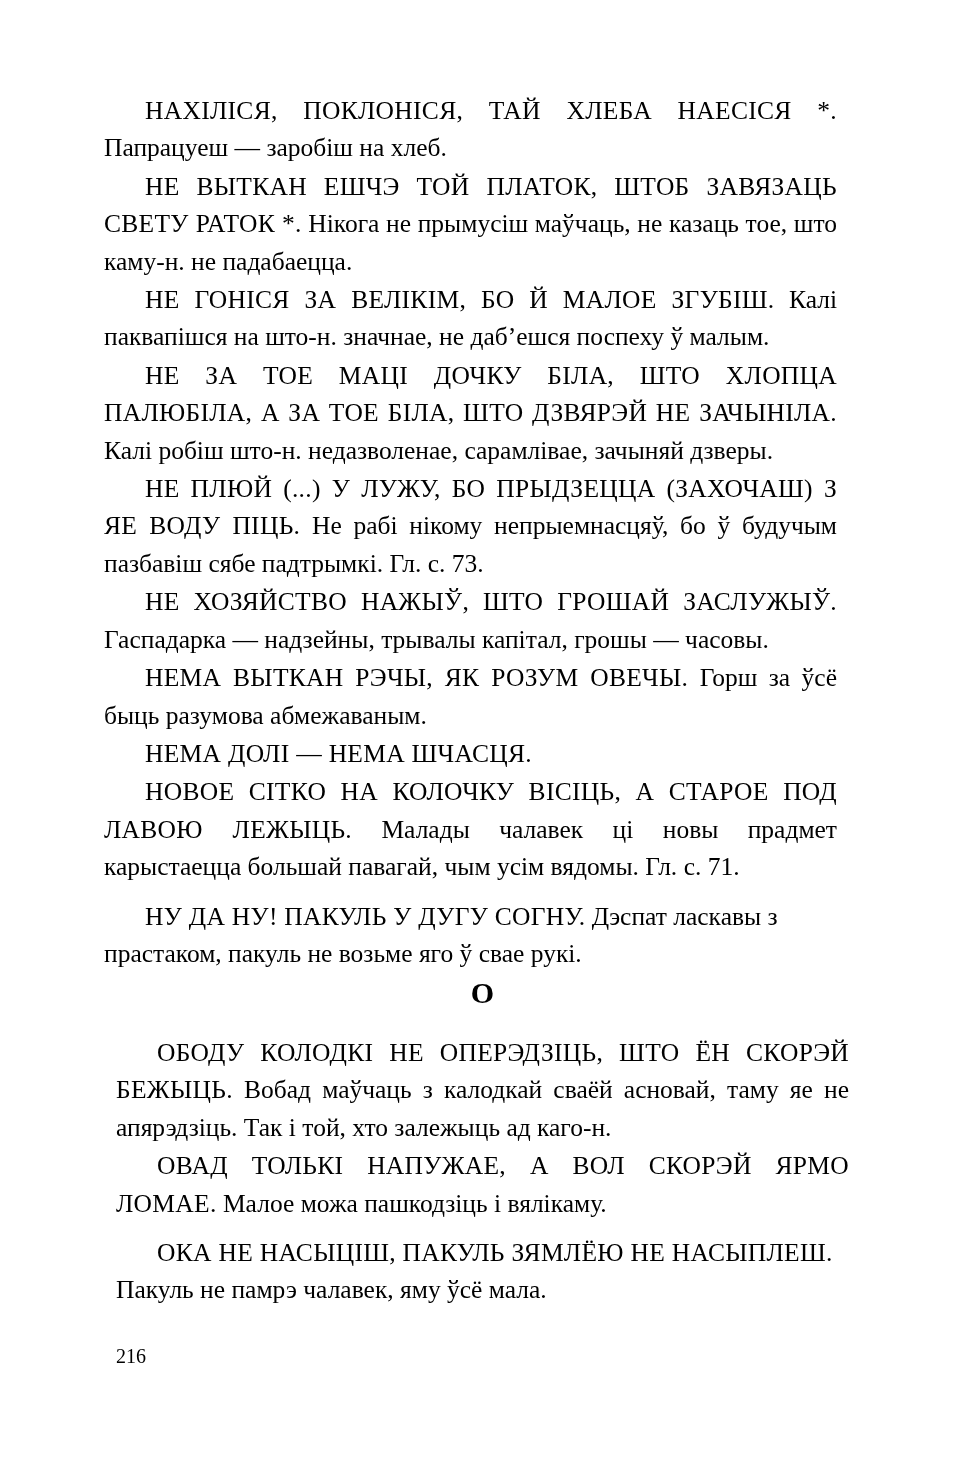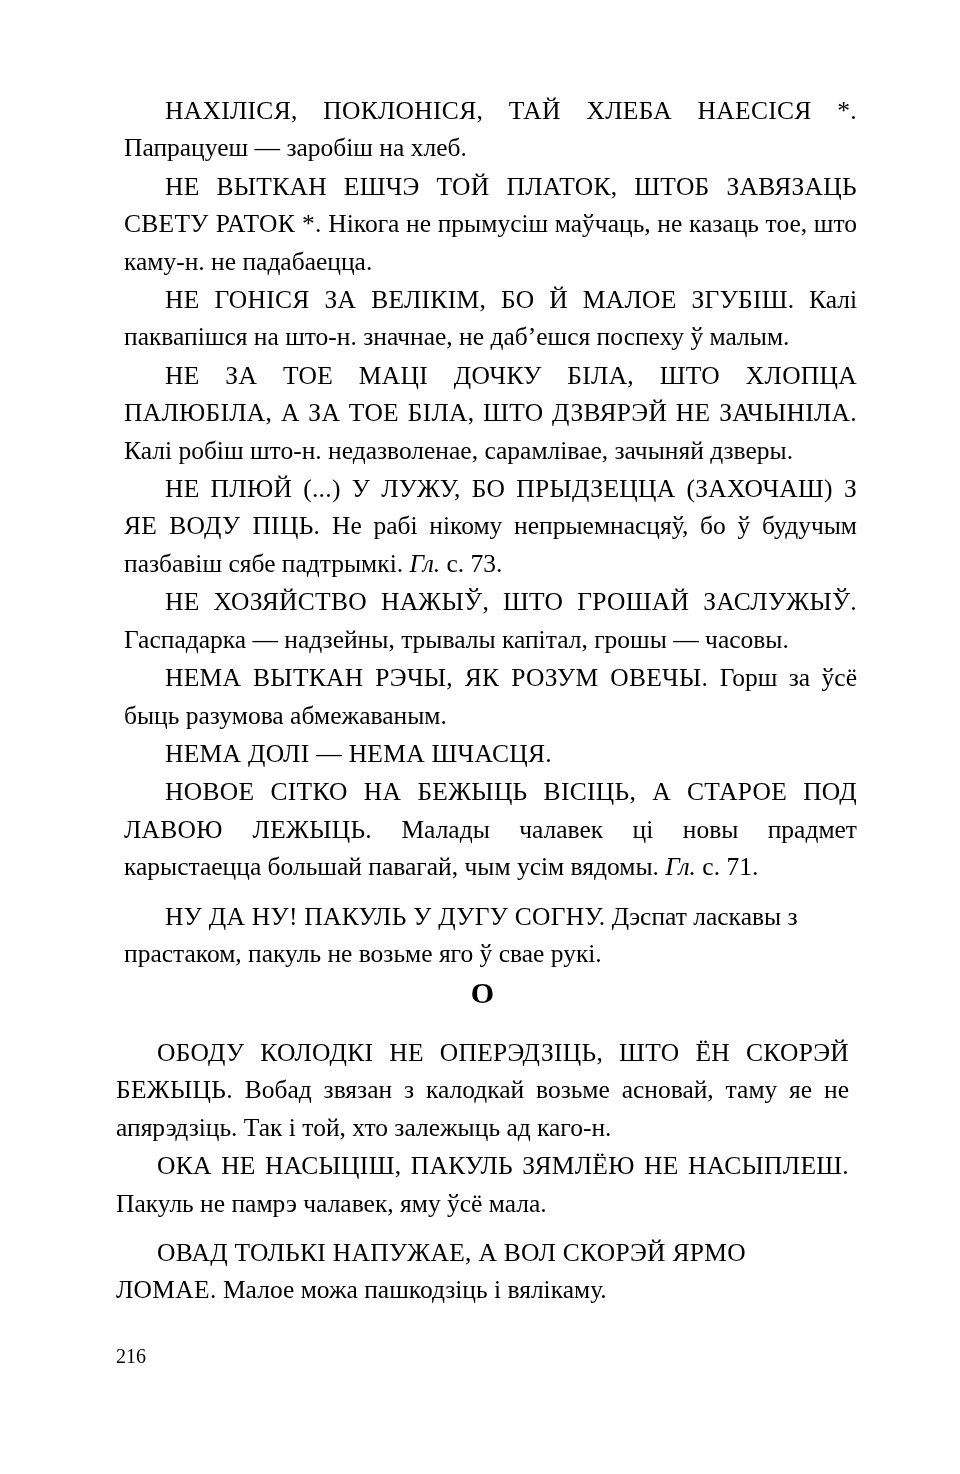--- a/index.html
+++ b/index.html
@@ -47,21 +47,20 @@
     text-transform: none;
     letter-spacing: 0.3px;
   }
 
   
   .gloss {
     letter-spacing: 0px;
   }
 
   .ital {
-    font-style: italic;
   }
 
   .section-heading {
     position: absolute;
     left: 116px;
     top: 976px;
     width: 733px;
     text-align: center;
     font-size: 30px;
     line-height: 34px;
@@ -72,44 +71,44 @@
   #page-number {
     position: absolute;
     left: 116px;
     top: 1340px;
     font-size: 20px;
     line-height: 32px;
     font-family: "Liberation Serif", "DejaVu Serif", serif;
     font-weight: normal;
   }
 
-  .block-a { position: absolute; left: 124px; top: 92px;  width: 733px; }
+  .block-a { position: absolute; left: 104px; top: 92px;  width: 733px; }
   .block-b { position: absolute; left: 116px; top: 1034px; width: 733px; }
 </style>
 </head>
 <body>
 
 <div id="page">
 
   <div class="block-a">
       <p class="entry"><span class="head">НАХІЛІСЯ, ПОКЛОНІСЯ, ТАЙ ХЛЕБА НАЕСІСЯ *.</span><span class="gloss"> Папрацуеш — заробіш на хлеб.</span></p>
       <p class="entry"><span class="head">НЕ ВЫТКАН ЕШЧЭ ТОЙ ПЛАТОК, ШТОБ ЗАВЯЗАЦЬ СВЕТУ РАТОК *.</span><span class="gloss"> Нікога не прымусіш маўчаць, не казаць тое, што каму-н. не падабаецца.</span></p>
       <p class="entry"><span class="head">НЕ ГОНІСЯ ЗА ВЕЛІКІМ, БО Й МАЛОЕ ЗГУБІШ.</span><span class="gloss"> Калі паквапішся на што-н. значнае, не даб’ешся поспеху ў малым.</span></p>
       <p class="entry"><span class="head">НЕ ЗА ТОЕ МАЦІ ДОЧКУ БІЛА, ШТО ХЛОПЦА ПАЛЮБІЛА, А ЗА ТОЕ БІЛА, ШТО ДЗВЯРЭЙ НЕ ЗАЧЫНІЛА.</span><span class="gloss"> Калі робіш што-н. недазволенае, сарамлівае, зачыняй дзверы.</span></p>
       <p class="entry"><span class="head">НЕ ПЛЮЙ (...) У ЛУЖУ, БО ПРЫДЗЕЦЦА (ЗАХОЧАШ) З ЯЕ ВОДУ ПІЦЬ.</span><span class="gloss"> Не рабі нікому непрыемнасцяў, бо ў будучым пазбавіш сябе падтрымкі. </span><span class="gloss ital">Гл.</span><span class="gloss"> с. 73.</span></p>
       <p class="entry"><span class="head">НЕ ХОЗЯЙСТВО НАЖЫЎ, ШТО ГРОШАЙ ЗАСЛУЖЫЎ.</span><span class="gloss"> Гаспадарка — надзейны, трывалы капітал, грошы — часовы.</span></p>
       <p class="entry"><span class="head">НЕМА ВЫТКАН РЭЧЫ, ЯК РОЗУМ ОВЕЧЫ.</span><span class="gloss"> Горш за ўсё быць разумова абмежаваным.</span></p>
       <p class="entry"><span class="head">НЕМА ДОЛІ — НЕМА ШЧАСЦЯ.</span></p>
-      <p class="entry"><span class="head">НОВОЕ СІТКО НА БЕЖЫЦЬ ВІСІЦЬ, А СТАРОЕ ПОД ЛАВОЮ ЛЕЖЫЦЬ.</span><span class="gloss"> Малады чалавек ці новы прадмет карыстаецца большай павагай, чым усім вядомы. </span><span class="gloss ital">Гл.</span><span class="gloss"> с. 71.</span></p>
+      <p class="entry"><span class="head">НОВОЕ СІТКО НА КОЛОЧКУ ВІСІЦЬ, А СТАРОЕ ПОД ЛАВОЮ ЛЕЖЫЦЬ.</span><span class="gloss"> Малады чалавек ці новы прадмет карыстаецца большай павагай, чым усім вядомы. </span><span class="gloss ital">Гл.</span><span class="gloss"> с. 71.</span></p>
       <p class="entry"><span class="head">НУ ДА НУ! ПАКУЛЬ У ДУГУ СОГНУ.</span><span class="gloss"> Дэспат ласкавы з прастаком, пакуль не возьме яго ў свае рукі.</span></p>
     </div>
 
   <div class="section-heading">О</div>
 
   <div class="block-b">
-      <p class="entry"><span class="head">ОБОДУ КОЛОДКІ НЕ ОПЕРЭДЗІЦЬ, ШТО ЁН СКОРЭЙ БЕЖЫЦЬ.</span><span class="gloss"> Вобад звязан з калодкай возьме асновай, таму яе не апярэдзіць. Так і той, хто залежыць ад каго-н.</span></p>
+      <p class="entry"><span class="head">ОБОДУ КОЛОДКІ НЕ ОПЕРЭДЗІЦЬ, ШТО ЁН СКОРЭЙ БЕЖЫЦЬ.</span><span class="gloss"> Вобад маўчаць з калодкай сваёй асновай, таму яе не апярэдзіць. Так і той, хто залежыць ад каго-н.</span></p>
+      <p class="entry"><span class="head">ОВАД ТОЛЬКІ НАПУЖАЕ, А ВОЛ СКОРЭЙ ЯРМО ЛОМАЕ.</span><span class="gloss"> Малое можа пашкодзіць і вялікаму.</span></p>
       <p class="entry"><span class="head">ОКА НЕ НАСЫЦІШ, ПАКУЛЬ ЗЯМЛЁЮ НЕ НАСЫПЛЕШ.</span><span class="gloss"> Пакуль не памрэ чалавек, яму ўсё мала.</span></p>
-      <p class="entry"><span class="head">ОВАД ТОЛЬКІ НАПУЖАЕ, А ВОЛ СКОРЭЙ ЯРМО ЛОМАЕ.</span><span class="gloss"> Малое можа пашкодзіць і вялікаму.</span></p>
     </div>
 
   <div id="page-number">216</div>
 
 </div>
 
 </body></html>

